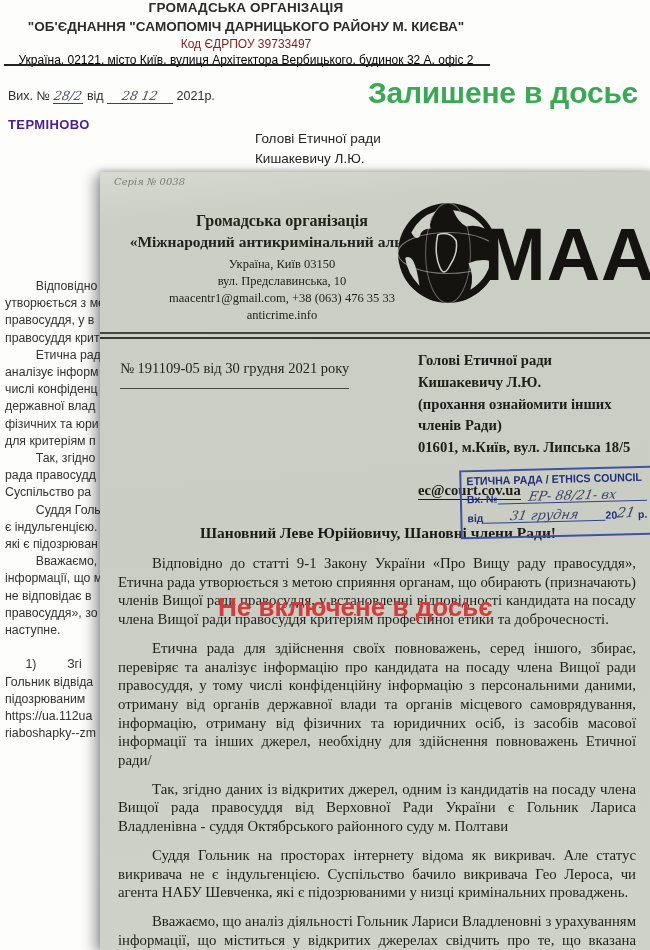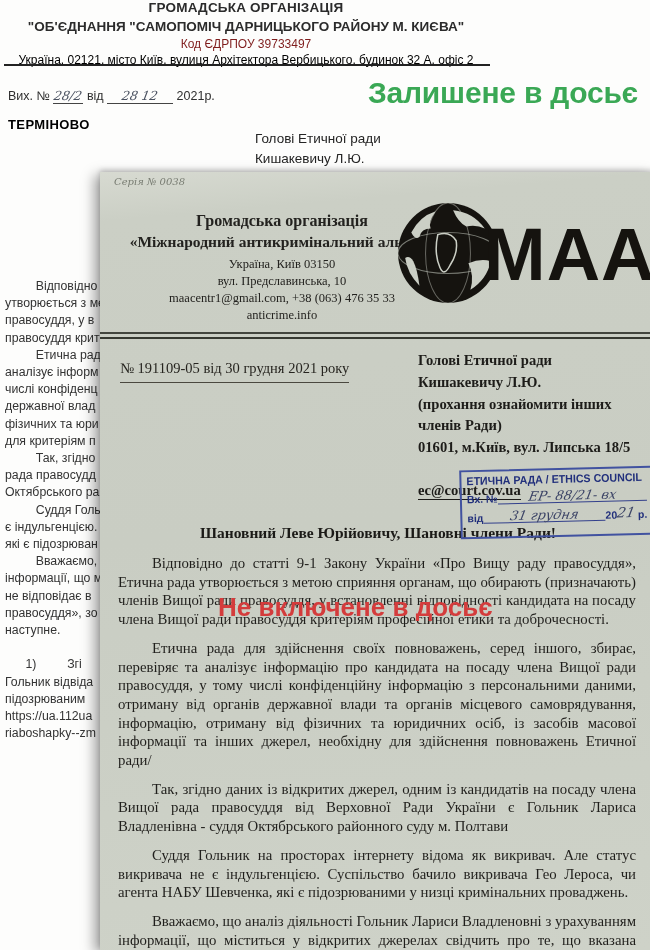--- a/index.html
+++ b/index.html
@@ -11,21 +11,21 @@
   .outer-header{left:0;top:7;width:492px;text-align:center;color:#2b2b2b;}
   .oh1{font-size:13.5px;font-weight:600;letter-spacing:.2px;}
   .oh2{font-size:13.5px;font-weight:600;margin-top:4px;}
   .oh3{font-size:12px;margin-top:3px;color:#7f1d1d;}
   .oh4{font-size:12px;margin-top:2px;color:#000000;}
   .outer-rule{left:4px;top:64px;width:486px;height:0;border-top:2px solid #222;}
   .ref-line{left:8px;top:88px;font-size:12.5px;color:#2e2e2e;white-space:nowrap;}
   .hw{font-family:"DejaVu Serif",serif;font-style:italic;color:#4a5160;
       display:inline-block;transform:skewX(-10deg);}
   .u-seg{display:inline-block;border-bottom:1.4px solid #444;text-align:center;}
-  .urgent{left:8px;top:117px;font-size:13px;font-weight:700;color:#000000;letter-spacing:.4px;}
+  .urgent{left:8px;top:117px;font-size:13px;font-weight:700;color:#4c1d95;letter-spacing:.4px;}
   .outer-addr{left:255px;top:129px;font-size:13.5px;color:#242424;font-weight:500;}
   .outer-addr div{line-height:19.5px;}
   .green-note{right:12px;top:76px;font-size:30px;font-weight:800;letter-spacing:-.2px;}
   .red-note{left:118px;top:420px;font-size:26px;font-weight:800;z-index:8;white-space:nowrap;}
 
   .left-frags{left:5px;top:278px;width:98px;overflow:hidden;z-index:1;}
   .left-frags div{font-size:12.3px;line-height:17.2px;color:#333;
                   white-space:pre;font-weight:500;}
 
   
@@ -43,21 +43,21 @@
   .logo{left:292px;top:26px;width:256px;height:126px;}
   .globe{position:absolute;left:5px;top:4px;width:102px;height:102px;}
   .maa-abbr{position:absolute;left:92px;top:14px;font-size:74px;font-weight:700;
             color:#15130f;letter-spacing:1px;font-family:"Liberation Sans",sans-serif;}
   .maa-cap{position:absolute;left:4px;top:106px;width:250px;font-size:10px;font-weight:700;
            color:#15130f;white-space:nowrap;letter-spacing:.1px;}
   .rule2a{left:0;top:160px;width:550px;height:2px;background:#43463e;}
   .rule2b{left:0;top:165px;width:550px;height:2px;background:#363931;}
   .ref-inner{left:20px;top:188px;font-size:14.5px;color:#26241f;
              font-family:"Liberation Serif",serif;border-bottom:1.3px solid #4a483f;
-             padding-bottom:5px;}
+             padding-bottom:11px;}
   .inner-addr{left:318px;top:178px;width:232px;font-family:"Liberation Serif",serif;
               font-weight:700;font-size:14.6px;color:#1d1c19;}
   .inner-addr div{line-height:21.8px;}
   .inner-email{left:318px;top:310px;font-family:"Liberation Serif",serif;font-weight:700;
                font-size:14.6px;color:#1d1c19;border-bottom:1.6px solid #1d1c19;text-align:right;}
   .stamp{left:360px;top:296px;width:180px;height:60px;border:2.5px solid #4152a0;
          transform:rotate(-1.4deg);z-index:9;padding:3px 5px 2px 5px;color:#22307c;}
   .stamp-title{font-size:11.3px;font-weight:700;white-space:nowrap;
                transform:scaleX(.94);transform-origin:left;}
   .stamp-row{display:flex;align-items:flex-end;margin-top:3px;}
@@ -107,21 +107,21 @@
     <div>правосуддя, у в</div>
     <div>правосуддя крит</div>
     <div>         Етична рад</div>
     <div>аналізує інформ</div>
     <div>числі конфіденц</div>
     <div>державної влад</div>
     <div>фізичних та юри</div>
     <div>для критеріям п</div>
     <div>         Так, згідно</div>
     <div>рада правосудд</div>
-    <div>Октябрського ра</div>
+    <div>Суспільство ра</div>
     <div>         Суддя Голь</div>
     <div>є індульгенцією.</div>
     <div>які є підозрюван</div>
     <div>         Вважаємо,</div>
     <div>інформації, що м</div>
     <div>не відповідає в</div>
     <div>правосуддя», зо</div>
     <div>наступне.</div>
     <div>&nbsp;</div>
     <div>      1)         Згі</div>

